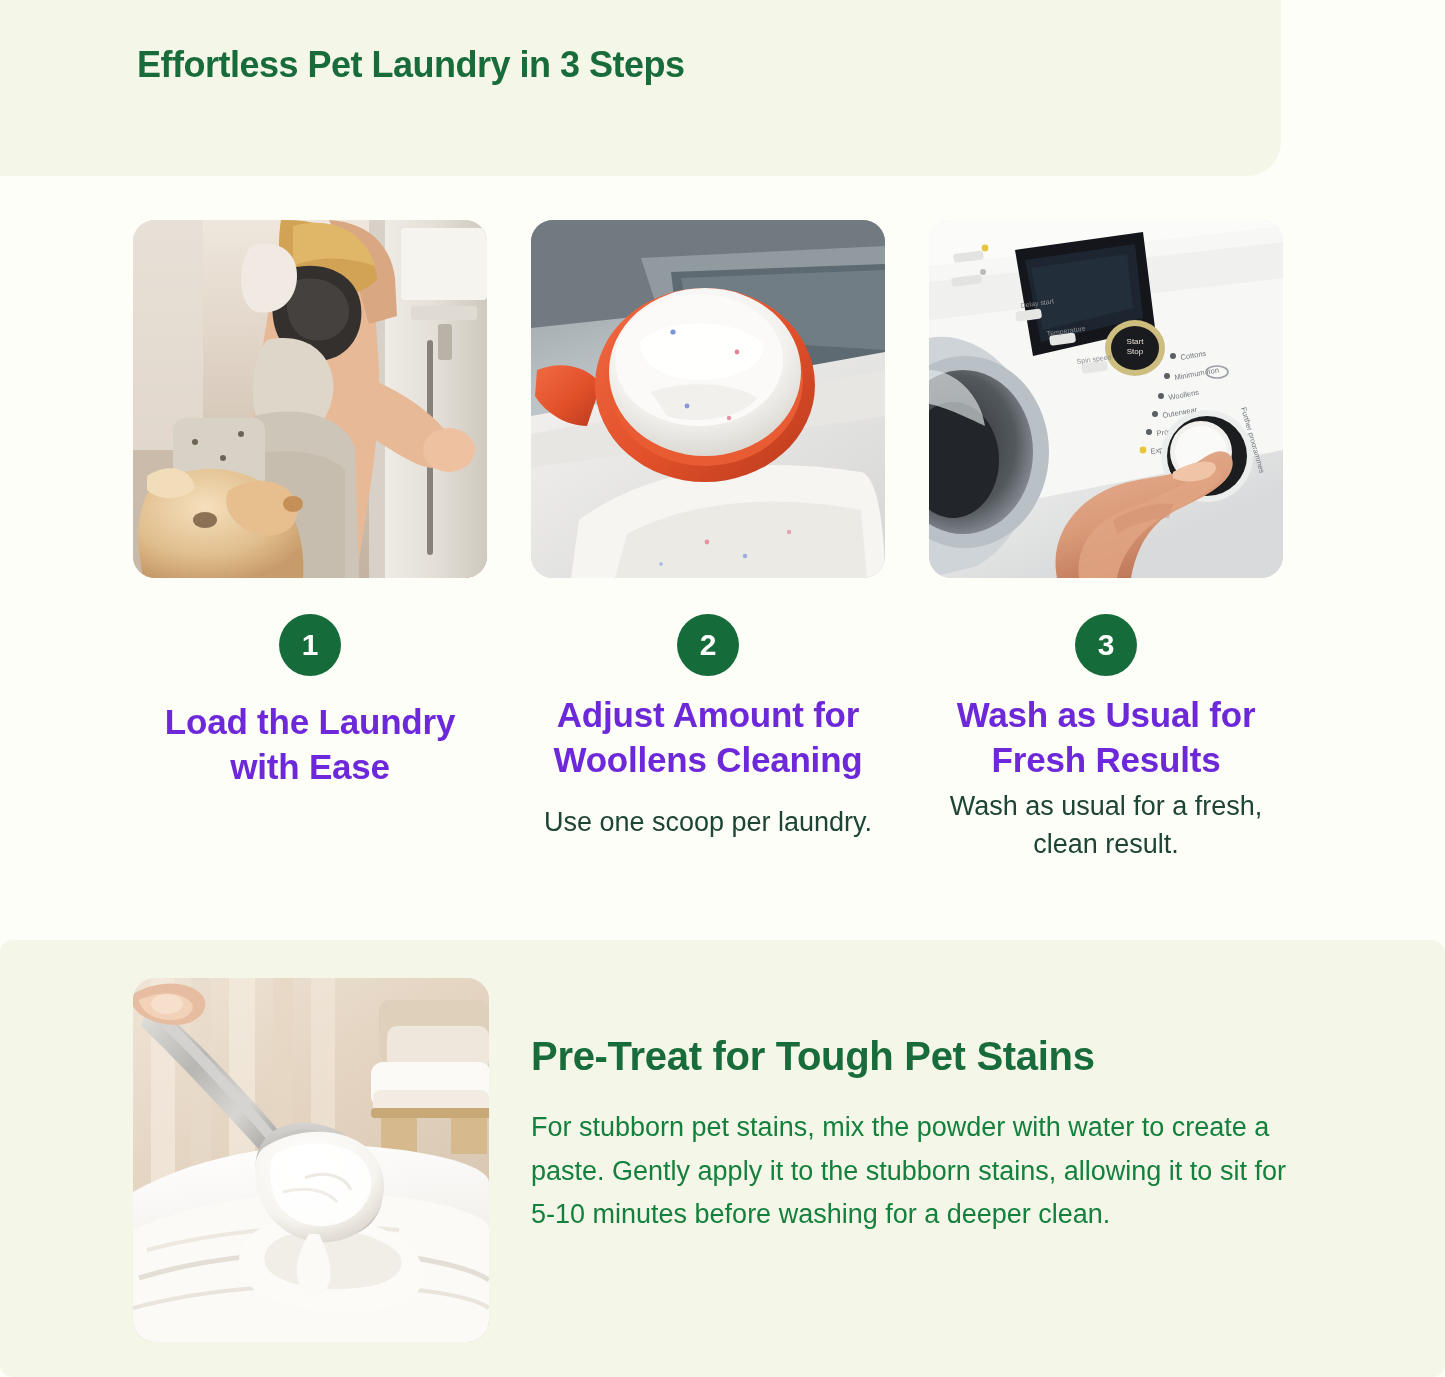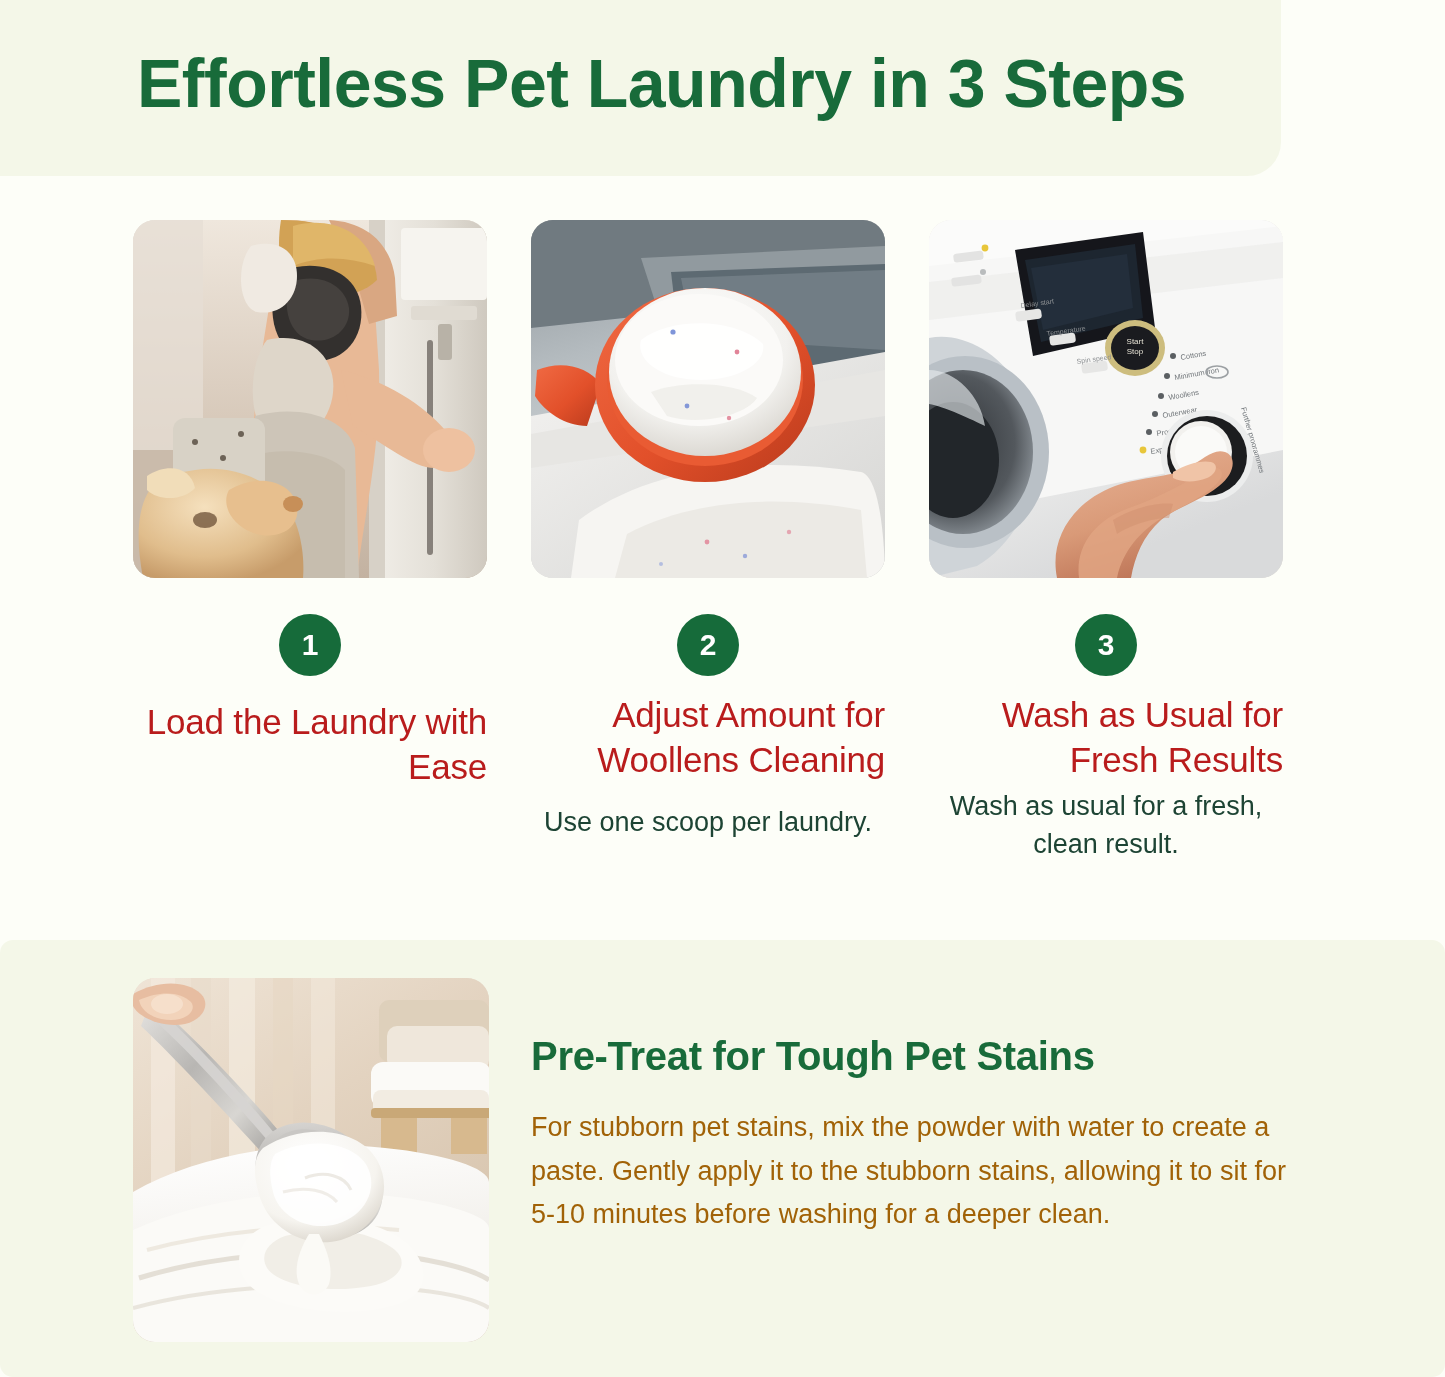--- a/index.html
+++ b/index.html
@@ -20,21 +20,21 @@
     left: 0; top: 0;
     width: 1281px;
     height: 176px;
     background: #f4f7e8;
     border-bottom-right-radius: 34px;
   }
   .page-title {
     position: absolute;
     left: 137px;
     top: 44px;
-    font-size: 68px;
+    font-size: 36px;
     font-weight: 700;
     color: #186b3a;
     letter-spacing: -0.5px;
     white-space: nowrap;
   }
 
   
   .steps-section {
     position: absolute;
     left: 0; top: 176px;
@@ -77,23 +77,23 @@
     display: flex;
     align-items: center;
     justify-content: center;
     margin-top: 36px;
     line-height: 1;
   }
 
   .step-title {
     margin-top: 24px;
     font-size: 35px;
-    font-weight: 400;
-    color: #b91c1c;
-    text-align: right;
+    font-weight: 700;
+    color: #6d28d9;
+    text-align: center;
     line-height: 1.28;
     letter-spacing: -0.2px;
     width: 100%;
   }
   .step-desc {
     margin-top: 10px;
     font-size: 27px;
     font-weight: 400;
     color: #1d4434;
     text-align: center;
@@ -137,21 +137,21 @@
     font-size: 40px;
     font-weight: 700;
     color: #186b3a;
     letter-spacing: -0.3px;
     line-height: 1.2;
   }
   .pretreat-body {
     margin-top: 26px;
     font-size: 27px;
     font-weight: 400;
-    color: #a16207;
+    color: #15803d;
     line-height: 1.62;
   }
 </style>
 </head>
 <body>
 
 <div class="header-band">
   <h1 class="page-title">Effortless Pet Laundry in 3 Steps</h1>
 </div>
 

